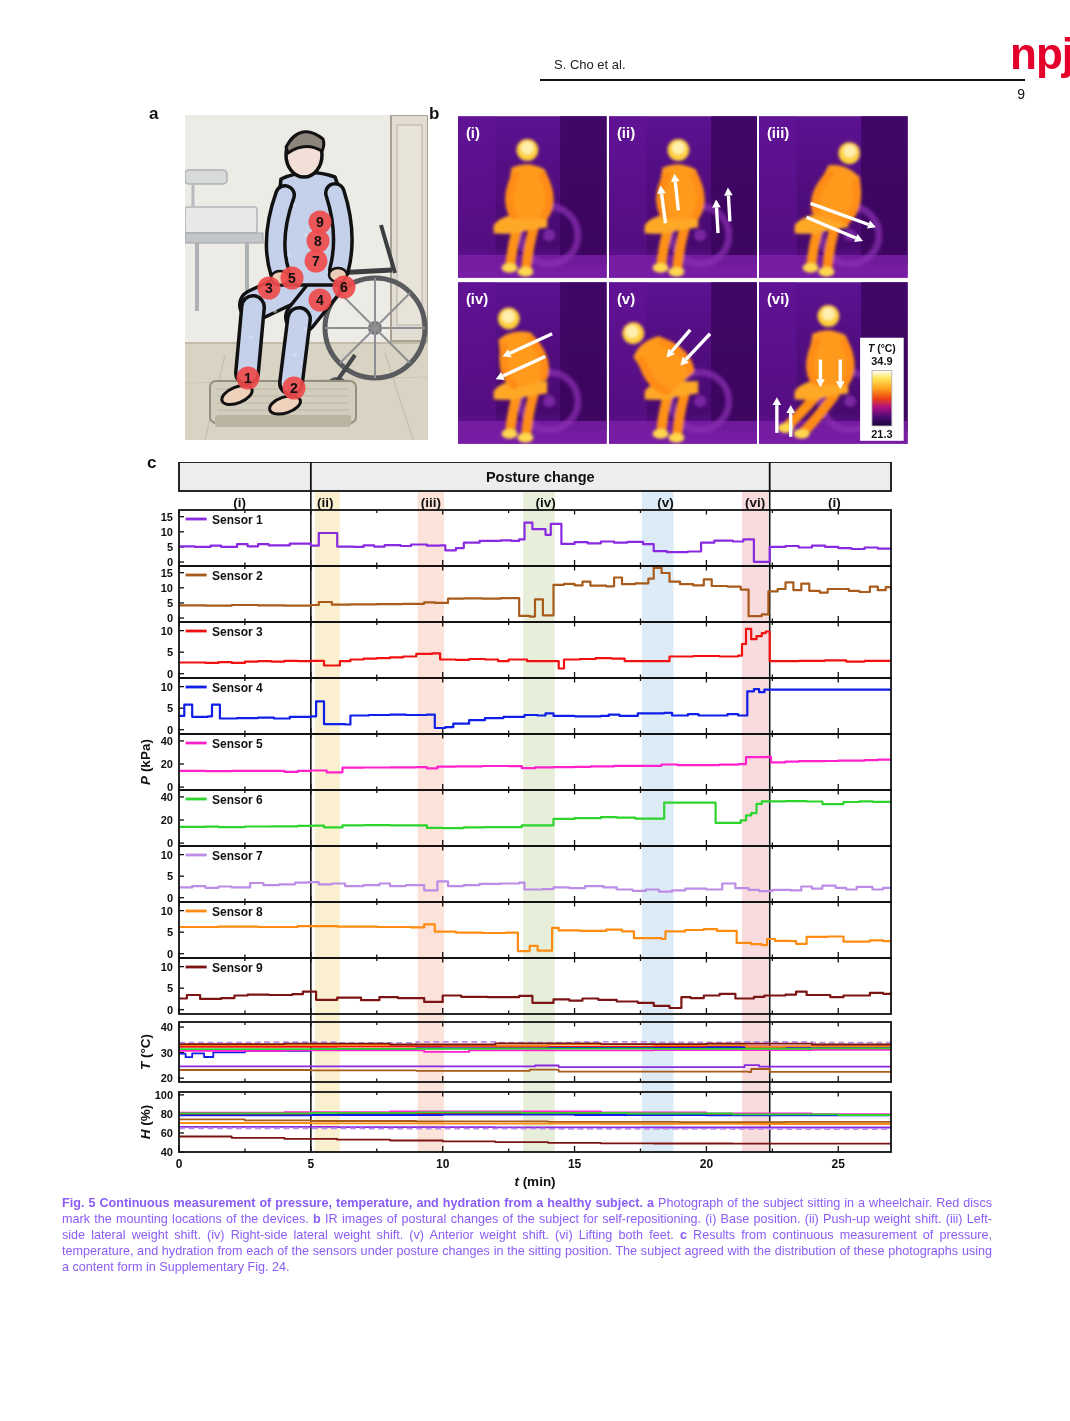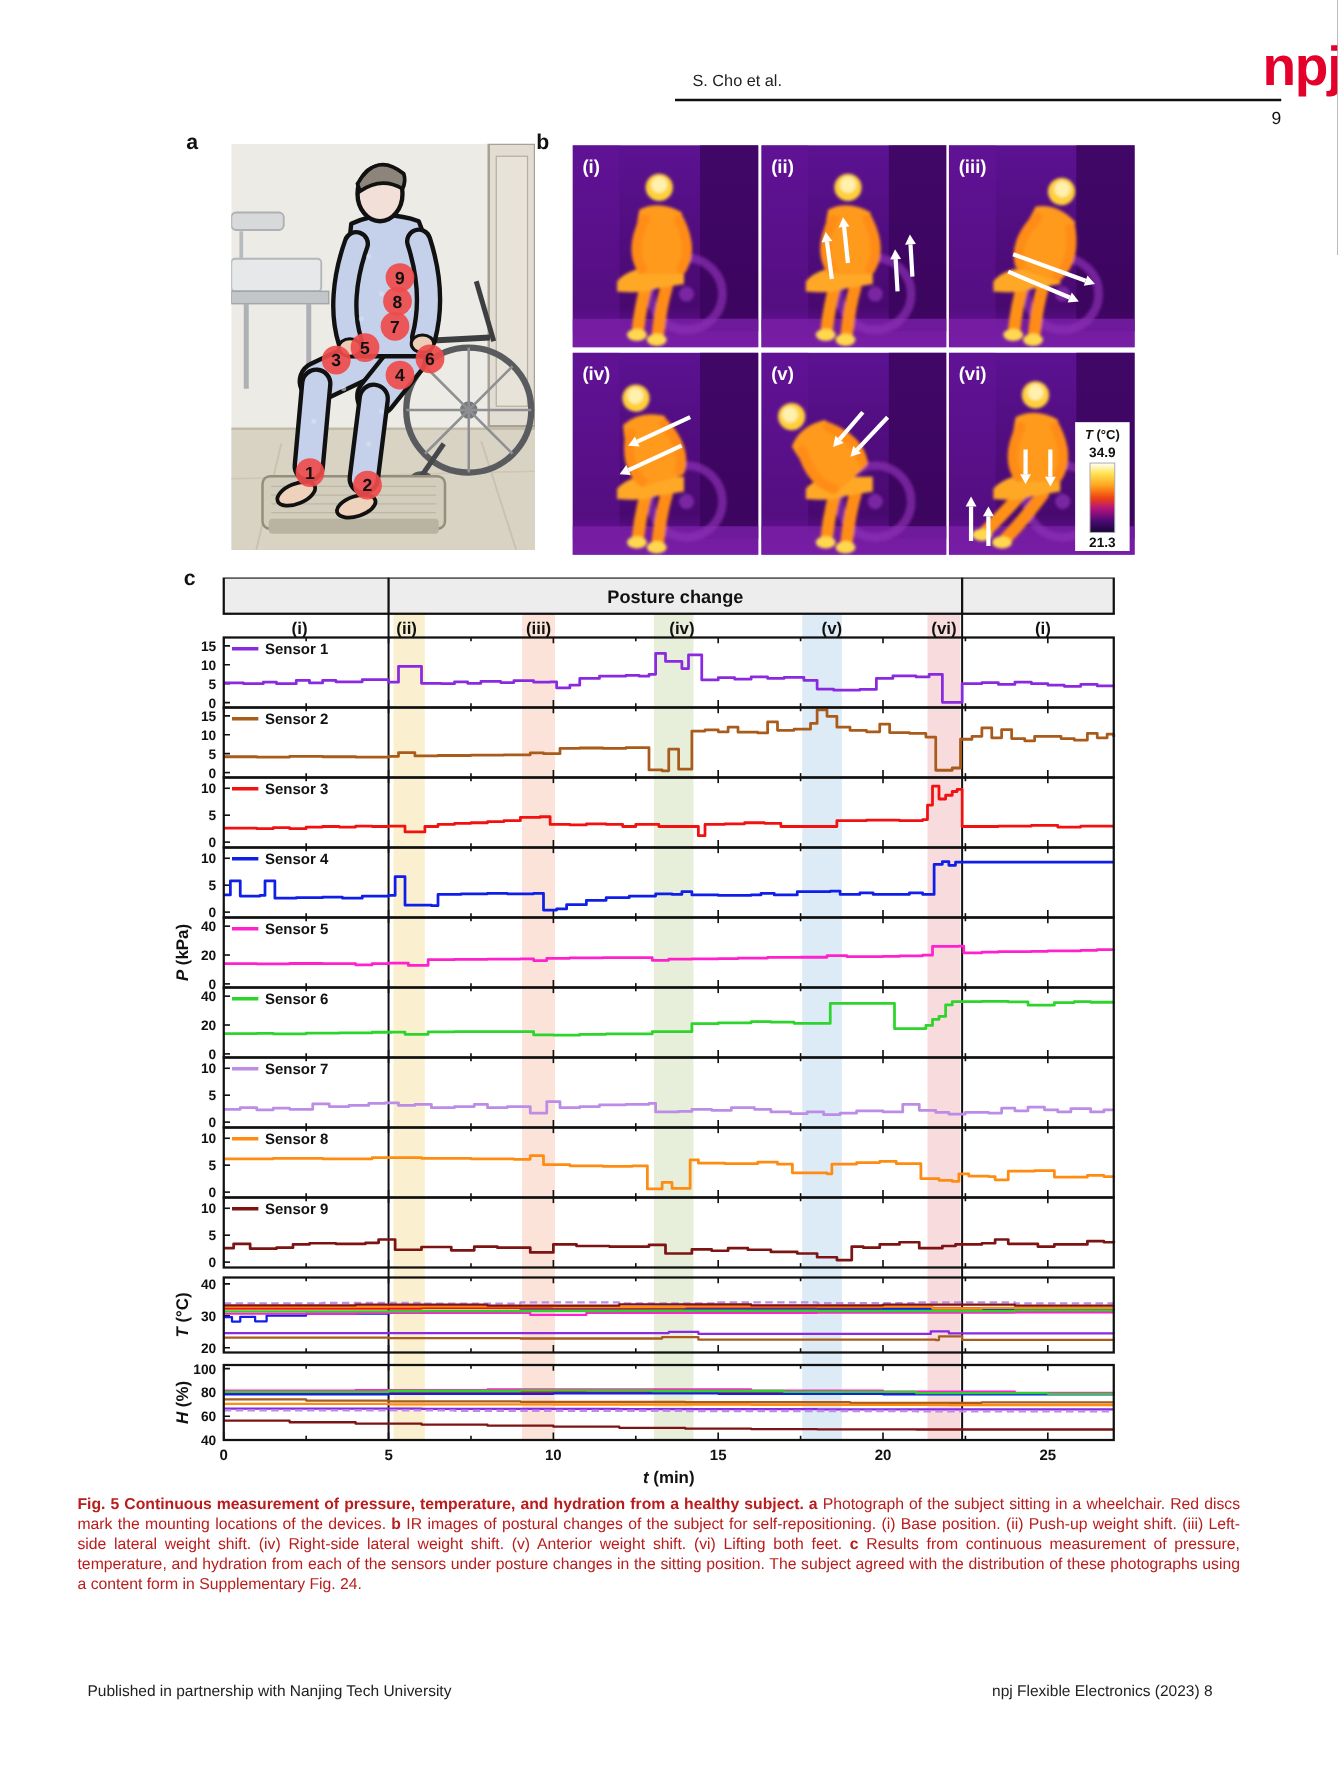--- a/index.html
+++ b/index.html
@@ -11,21 +11,21 @@
   .npj-logo{left:0;top:32px;width:1025px;text-align:right;font-size:44px;font-weight:700;
             letter-spacing:-1px;color:#e4002b;line-height:1;padding-left:48px;}
   .page-num{left:0;top:86px;width:1025px;text-align:right;font-size:14px;color:#111;}
   .fig-letter{font-size:17px;font-weight:700;color:#111;}
   #panel-a{left:185px;top:115px;width:243px;height:325px;}
   #thermal-grid{left:458px;top:115px;width:450px;height:330px;display:grid;
                 grid-template-columns:1fr 1fr 1fr;grid-template-rows:1fr 1fr;gap:2px;background:#fff;}
   #thermal-grid svg{width:100%;height:100%;display:block;}
   #chart-wrap{left:136px;top:462px;width:760px;height:735px;}
   .caption{left:62px;top:1196px;width:930px;font-size:12.6px;line-height:1.27;
-           text-align:justify;color:#b91c1c;}
+           text-align:justify;color:#8b5cf6;}
   .footer{left:70px;top:1346px;width:900px;display:flex;justify-content:space-between;
           font-size:12.4px;color:#222;}
   svg text{font-family:"Liberation Sans",sans-serif;}
 </style>
 </head>
 <body>
 
 <div class="page">
 
   <div class="abs running-author">S. Cho et al.</div>
@@ -772,18 +772,14 @@
         <text x="702.2592592592592" y="706" fill="#111" text-anchor="middle" font-size="12" font-weight="700">25</text>
         <text x="399" y="724" fill="#111" text-anchor="middle" font-size="13.5" font-weight="700"><tspan font-style="italic">t</tspan><tspan> (min)</tspan></text>
         <text x="14" y="300" transform="rotate(-90 14 300)" text-anchor="middle" font-size="13.5" font-weight="700" fill="#111"><tspan font-style="italic">P</tspan><tspan> (kPa)</tspan></text>
         <text x="14" y="590" transform="rotate(-90 14 590)" text-anchor="middle" font-size="13.5" font-weight="700" fill="#111"><tspan font-style="italic">T</tspan><tspan> (°C)</tspan></text>
         <text x="14" y="660" transform="rotate(-90 14 660)" text-anchor="middle" font-size="13.5" font-weight="700" fill="#111"><tspan font-style="italic">H</tspan><tspan> (%)</tspan></text>
       </svg>
   </div>
 
   <div class="abs caption"><span style="font-weight: 700;">Fig. 5</span><span style="font-weight: 700;">  Continuous measurement of pressure, temperature, and hydration from a healthy subject. </span><span style="font-weight: 700;">a</span><span> Photograph of the subject sitting in a wheelchair. Red discs mark the mounting locations of the devices. </span><span style="font-weight: 700;">b</span><span> IR images of postural changes of the subject for self-repositioning. (i) Base position. (ii) Push-up weight shift. (iii) Left-side lateral weight shift. (iv) Right-side lateral weight shift. (v) Anterior weight shift. (vi) Lifting both feet. </span><span style="font-weight: 700;">c</span><span> Results from continuous measurement of pressure, temperature, and hydration from each of the sensors under posture changes in the sitting position. The subject agreed with the distribution of these photographs using a content form in Supplementary Fig. 24.</span></div>
 
-  <div class="abs footer">
-    <span>Published in partnership with Nanjing Tech University</span>
-    <span>npj Flexible Electronics (2023) 8</span>
-  </div>
 
 </div>
 
 </body></html>

